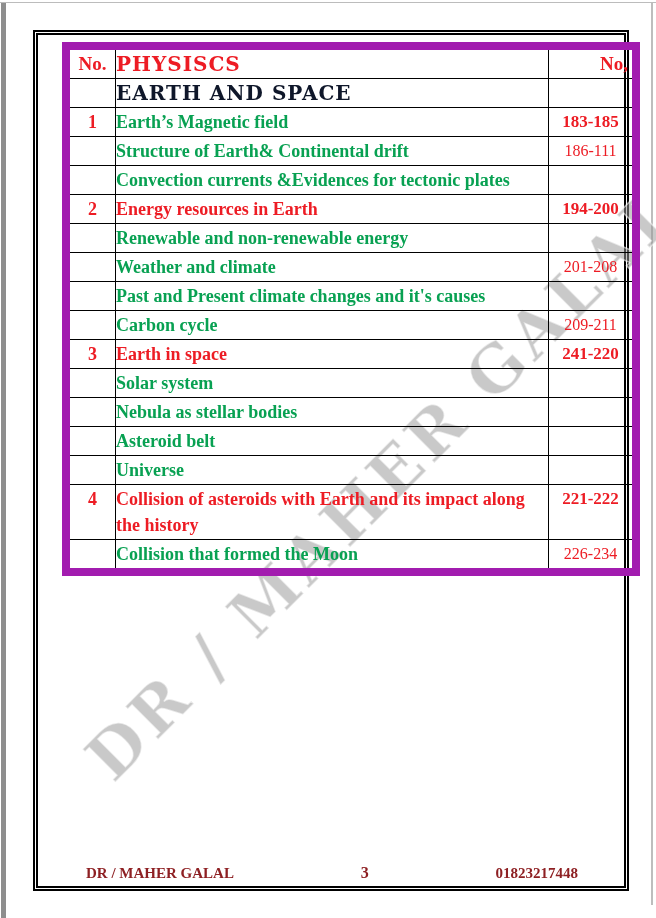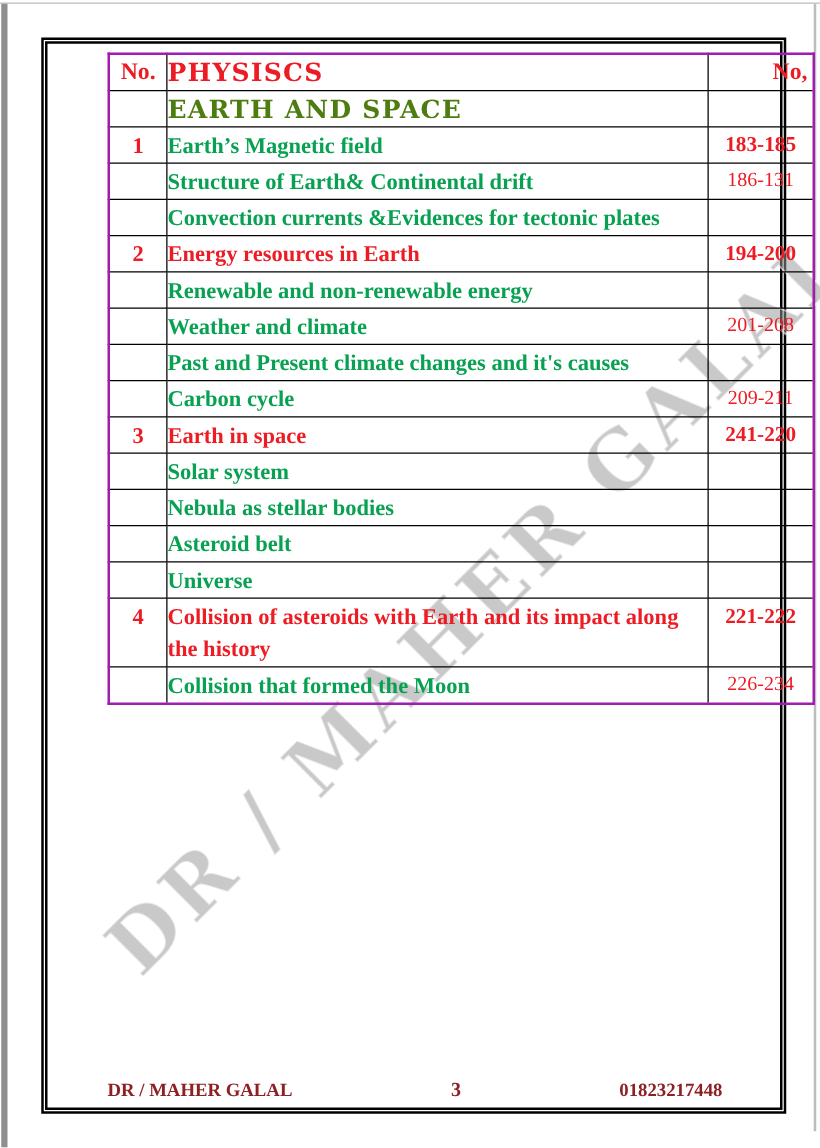--- a/index.html
+++ b/index.html
@@ -27,35 +27,35 @@
     -webkit-text-stroke:1.5px rgba(255,255,255,0.55);
     white-space:nowrap;z-index:1;pointer-events:none;
     font-family:"DejaVu Serif",serif;
   }
 
   
   table.toc{
     position:absolute;left:24px;top:7px;width:556px;
     border-collapse:collapse;table-layout:fixed;z-index:2;background:transparent;
   }
-  table.toc{border:2px solid #a21caf;margin-left:24px;}
+  table.toc{border:8px solid #a21caf;}
   table.toc td{border:1px solid #000;padding:1px 0;vertical-align:top;overflow:hidden;}
   td.c-no{width:45px;text-align:center;color:#ed1c24;font-weight:bold;font-size:18px;line-height:26px;}
   td.c-title{width:432px;text-align:left;font-weight:bold;font-size:18px;line-height:26px;padding:1px 38px;}
   td.c-pages{width:79px;text-align:center;color:#ed1c24;font-size:16px;line-height:26px;}
   td.c-title.green{color:#08a152;}
   td.c-title.red{color:#ed1c24;}
   td.c-pages.bold{font-weight:bold;font-size:17px;}
   tr.single td{height:26px;}
   
   .hdr td{color:#ed1c24;font-weight:bold;}
   .hdr .c-no{font-size:19px;}
   .hdr .c-title{font-size:20px;letter-spacing:1px;font-family:"DejaVu Serif",serif;}
   .hdr .c-pages{font-size:19px;text-align:right;padding-right:4px;}
-  .section-row .c-title{font-size:20px;letter-spacing:1px;color:#4d7c0f;font-family:"DejaVu Serif",serif;}
+  .section-row .c-title{font-size:20px;letter-spacing:1px;color:#0f172a;font-family:"DejaVu Serif",serif;}
 
   
   .footer{
     position:absolute;left:0;bottom:4px;width:100%;box-sizing:border-box;
     padding:0 46px 0 48px;display:flex;justify-content:space-between;align-items:baseline;
     color:#8e2023;font-weight:bold;font-size:15px;z-index:2;
   }
   .footer .f-center{font-size:16px;}
 </style>
 </head>
@@ -83,21 +83,21 @@
     </tr>
 
     <tr class="single">
       <td class="c-no">1</td>
       <td class="c-title green">Earth’s Magnetic field</td>
       <td class="c-pages bold">183-185</td>
     </tr>
     <tr class="single">
       <td class="c-no"></td>
       <td class="c-title green">Structure of Earth&amp; Continental drift</td>
-      <td class="c-pages">186-131</td>
+      <td class="c-pages">186-111</td>
     </tr>
     <tr>
       <td class="c-no"></td>
       <td class="c-title green">Convection currents &amp;Evidences for tectonic plates</td>
       <td class="c-pages"></td>
     </tr>
     <tr class="single">
       <td class="c-no">2</td>
       <td class="c-title red">Energy resources in Earth</td>
       <td class="c-pages bold">194-200</td>

